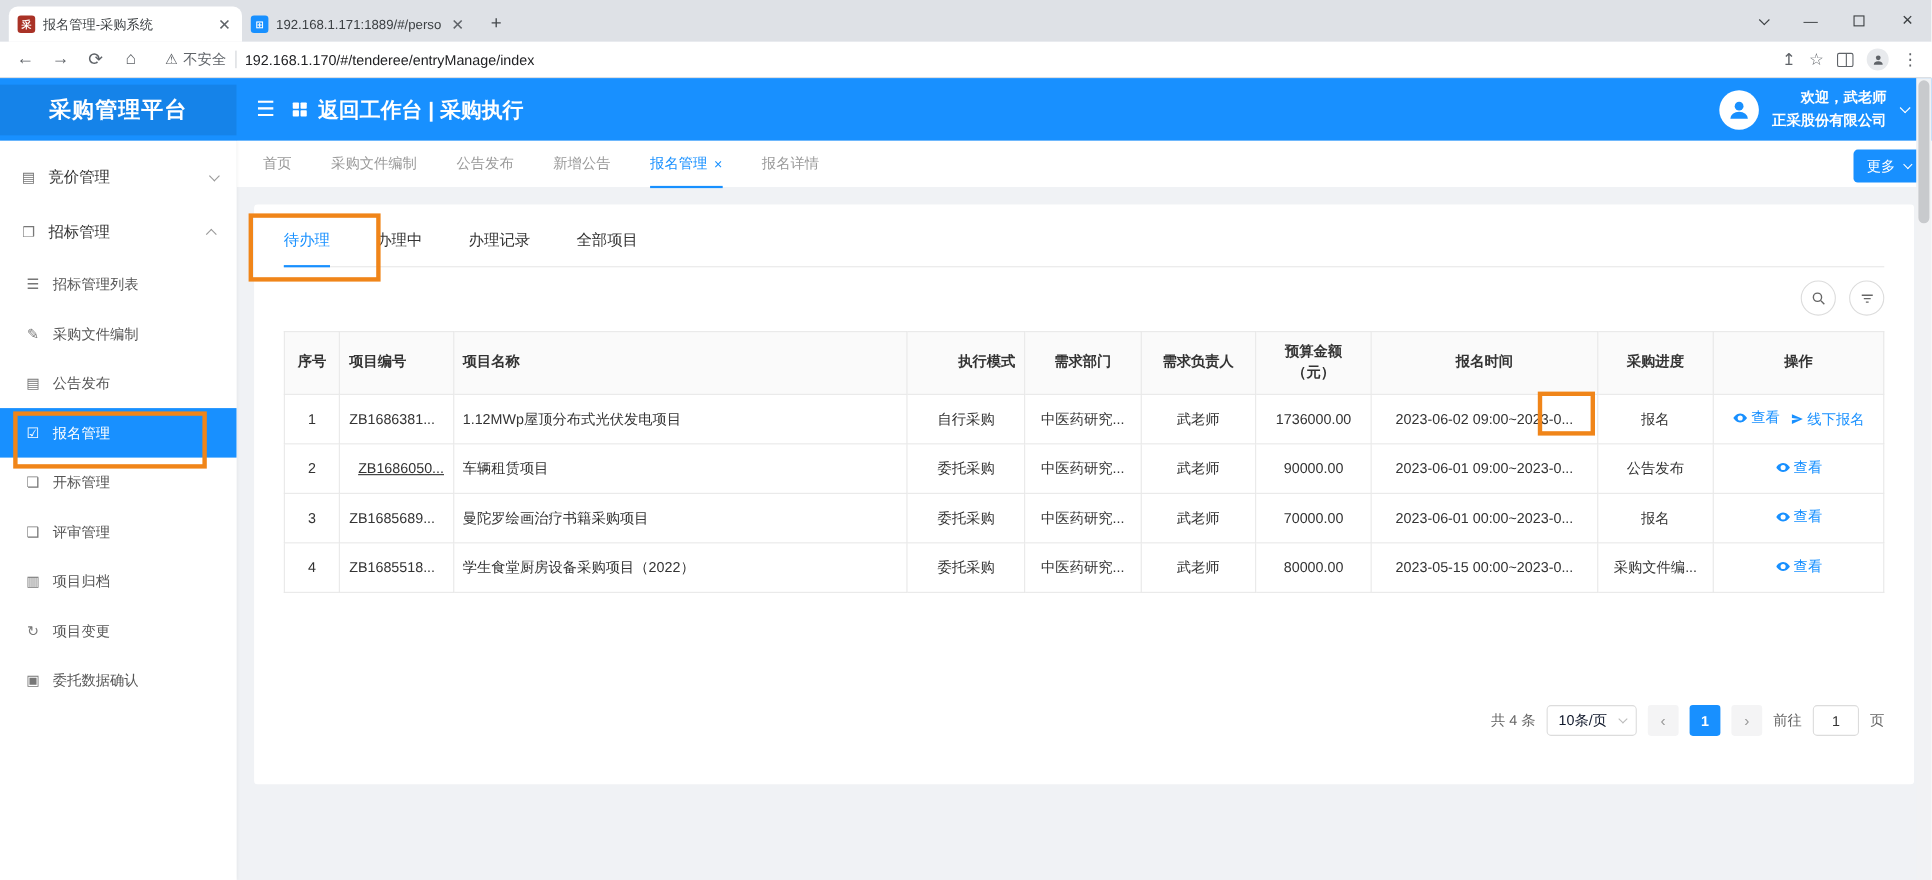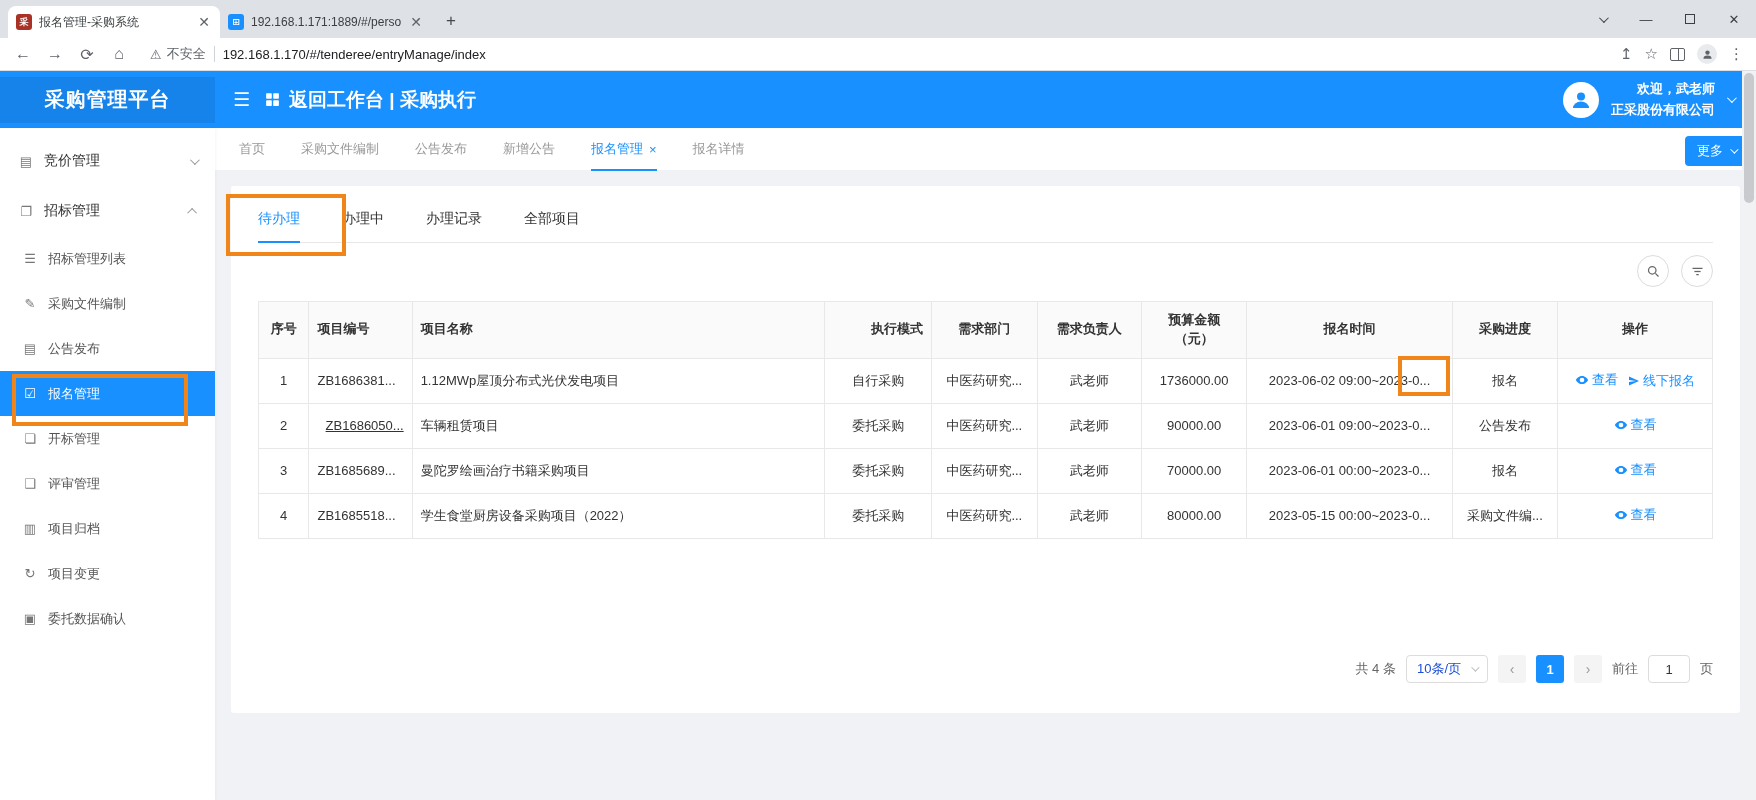--- a/index.html
+++ b/index.html
@@ -67,22 +67,22 @@
   .ctab.active { color:#1890ff; }
   .ctab.active::after { content:''; position:absolute; left:0; right:0; bottom:-1px; height:2px; background:#1890ff; }
   .tools { display:flex; justify-content:flex-end; gap:12px; margin:12px 0 14px; }
   .tool-btn { width:32px; height:32px; border:1px solid #dcdcdc; border-radius:50%; background:#fff; display:flex; align-items:center; justify-content:center; }
 
   table.grid { width:100%; border-collapse:collapse; font-size:13px; table-layout:fixed; }
   .grid th { background:#fafafa; border:1px solid #e8e8e8; font-weight:bold; color:#333; padding:9px 8px; line-height:1.45; }
   .grid td { border:1px solid #e8e8e8; padding:12px 8px; height:45px; color:#333; white-space:nowrap; overflow:hidden; }
   .op-link { color:#1890ff; display:inline-flex; align-items:center; gap:3px; margin:0 5px; text-decoration:none; white-space:nowrap; font-size:13px; }
 
-  .pagination { position:absolute; right:27px; bottom:30px; display:flex; align-items:center; gap:10px; color:#666; font-size:13px; }
-  .pg-select { border:1px solid #dcdcdc; border-radius:4px; height:28px; display:flex; align-items:center; gap:10px; padding:0 10px; color:#1d4ed8; background:#fff; }
+  .pagination { position:absolute; right:27px; bottom:44px; display:flex; align-items:center; gap:10px; color:#666; font-size:13px; }
+  .pg-select { border:1px solid #dcdcdc; border-radius:4px; height:28px; display:flex; align-items:center; gap:10px; padding:0 10px; color:#0f172a; background:#fff; }
   .pg-select .chev { width:6px; height:6px; color:#bbb; }
   .pg-btn { width:28px; height:28px; border-radius:3px; background:#f4f4f5; color:#999; display:flex; align-items:center; justify-content:center; font-size:14px; }
   .pg-num { width:28px; height:28px; border-radius:3px; background:#1890ff; color:#fff; display:flex; align-items:center; justify-content:center; font-weight:bold; }
   .pg-goto-input { width:42px; height:28px; border:1px solid #dcdcdc; border-radius:4px; text-align:center; font-size:13px; color:#333; }
 
   
   .scrollbar { position:absolute; right:0; top:71px; bottom:0; width:14px; background:#f1f2f4; z-index:5; }
   .scroll-thumb { position:absolute; top:2px; left:2px; right:2px; height:130px; background:#c8cacd; border-radius:6px; }
   .anno { position:absolute; border:4px solid #f08519; z-index:50; pointer-events:none; background:transparent; }
   #anno-tab { left:226px; top:194px; width:120px; height:62px; }

